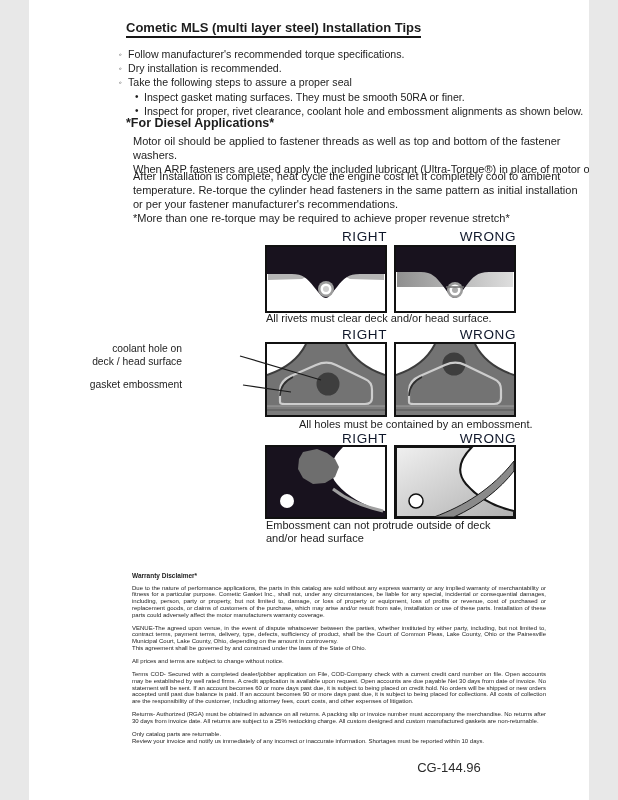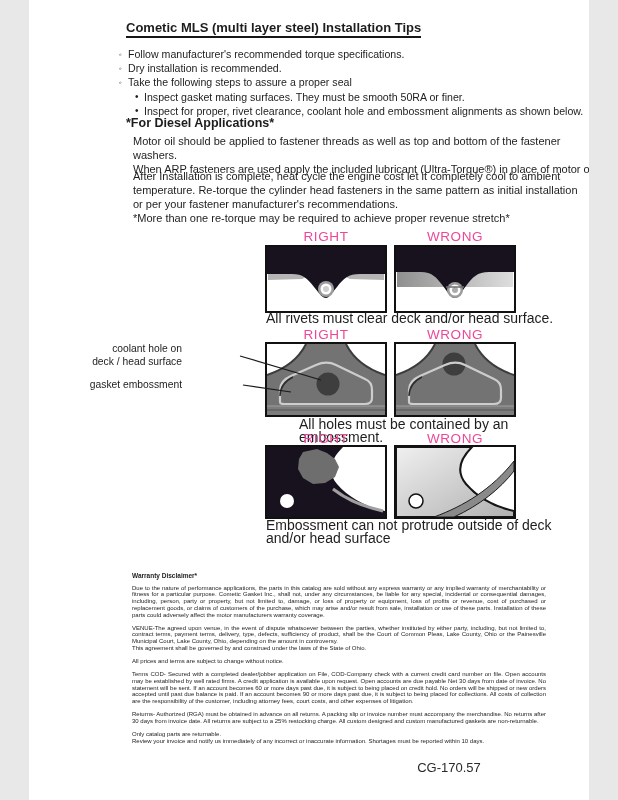--- a/index.html
+++ b/index.html
@@ -19,24 +19,24 @@
   .m1{font-size:7.5px;line-height:14.2px;transform:translateY(1px);}
   .m2{font-size:10px;line-height:14.2px;}
   .lvl2{margin-left:16px;}
   
   #diesel-heading{left:97px;top:116px;font-size:12.5px;font-weight:bold;}
   .para{left:104px;width:472px;font-size:11px;line-height:14px;white-space:pre-line;}
   #para1{top:134px;}
   #para2{top:169px;}
   #note{top:211px;}
   
-  .figlabel{width:122px;text-align:center;font-size:13.5px;letter-spacing:.6px;color:#ec4899;}
+  .figlabel{width:122px;text-align:right;font-size:13.5px;letter-spacing:.6px;color:#0f172a;}
   .figbox{width:122px;border:2px solid #111;box-sizing:border-box;background:#fff;}
   .figbox svg{display:block;width:100%;height:100%;}
-  .caption{left:237px;font-size:14px;line-height:13px;white-space:pre-line;}
+  .caption{left:237px;font-size:11px;line-height:13px;white-space:pre-line;}
   .r1{height:68px;}
   .r2{height:75px;}
   .r3{height:74px;}
   .ann{text-align:right;font-size:10.3px;line-height:12.5px;white-space:pre-line;}
   #ann-coolant{right:407px;top:343px;width:170px;}
   #ann-emboss{right:407px;top:379px;width:170px;}
   #pointer-overlay{left:205px;top:348px;width:110px;height:50px;overflow:visible;pointer-events:none;z-index:6;}
   
   #disclaimer{left:103px;top:573px;width:414px;font-size:6px;line-height:6.7px;}
   #disclaimer .dhead{font-weight:bold;font-size:6.5px;margin-bottom:5px;}
@@ -194,15 +194,15 @@
     <p>Due to the nature of performance applications, the parts in this catalog are sold without any express warranty or any implied warranty of merchantability or fitness for a particular purpose.  Cometic Gasket Inc., shall not, under any circumstances, be liable for any special, incidental or consequential damages, including, person, party or property, but not limited to, damage, or loss of property or equipment, loss of profits or revenue, cost of purchased or replacement goods, or claims of customers of the purchase, which may arise and/or result from sale, installation or use of these parts.  Installation of these parts could adversely affect the motor manufacturers warranty coverage.</p>
     <p style="margin-bottom:0;">VENUE-The agreed upon venue, in the event of dispute whatsoever between the parties, whether instituted by either party, including, but not limited to, contract terms, payment terms, delivery, type, defects, sufficiency of product, shall be the Court of Common Pleas, Lake County, Ohio or the Painesville Municipal Court, Lake County, Ohio, depending on the amount in controversy.</p>
     <p>This agreement shall be governed by and construed under the laws of the State of Ohio.</p>
     <p>All prices and terms are subject to change without notice.</p>
     <p>Terms COD- Secured with a completed dealer/jobber application on File, COD-Company check with a current credit card number on file.  Open accounts may be established by well rated firms.  A credit application is available upon request.  Open accounts are due payable Net 30 days from date of invoice.  No statement will be sent.  If an account becomes 60 or more days past due, it is subject to being placed on credit hold.  No orders will be shipped or new orders accepted until past due balance is paid.  If an account becomes 90 or more days past due, it is subject to being placed for collections.  All costs of collection are the responsibility of the customer, including attorney fees, court costs, and other expenses of litigation.</p>
     <p>Returns- Authorized (RGA) must be obtained in advance on all returns.  A packing slip or invoice number must accompany the merchandise.  No returns after 30 days from invoice date.  All returns are subject to a 25% restocking charge.  All custom designed and custom manufactured gaskets are non-returnable.</p>
     <p style="margin-bottom:0;">Only catalog parts are returnable.</p>
     <p>Review your invoice and notify us immediately of any incorrect or inaccurate information.  Shortages must be reported within 10 days.</p>
   </div>
 
-  <div class="abs" id="footer">CG-170.57</div>
+  <div class="abs" id="footer">CG-144.96</div>
 
 </div>
 
 </body></html>

